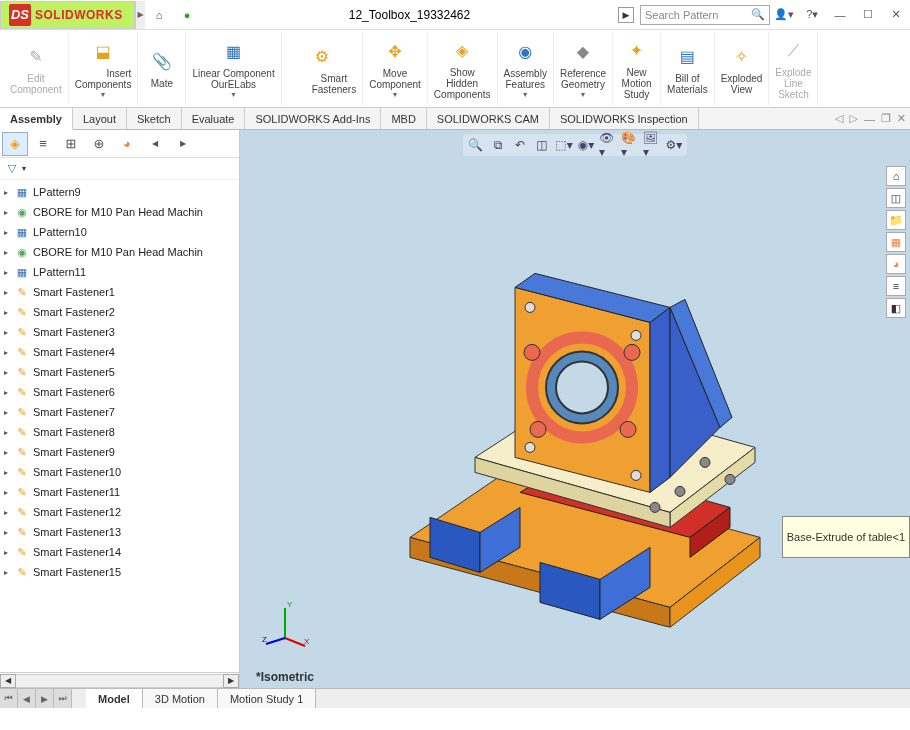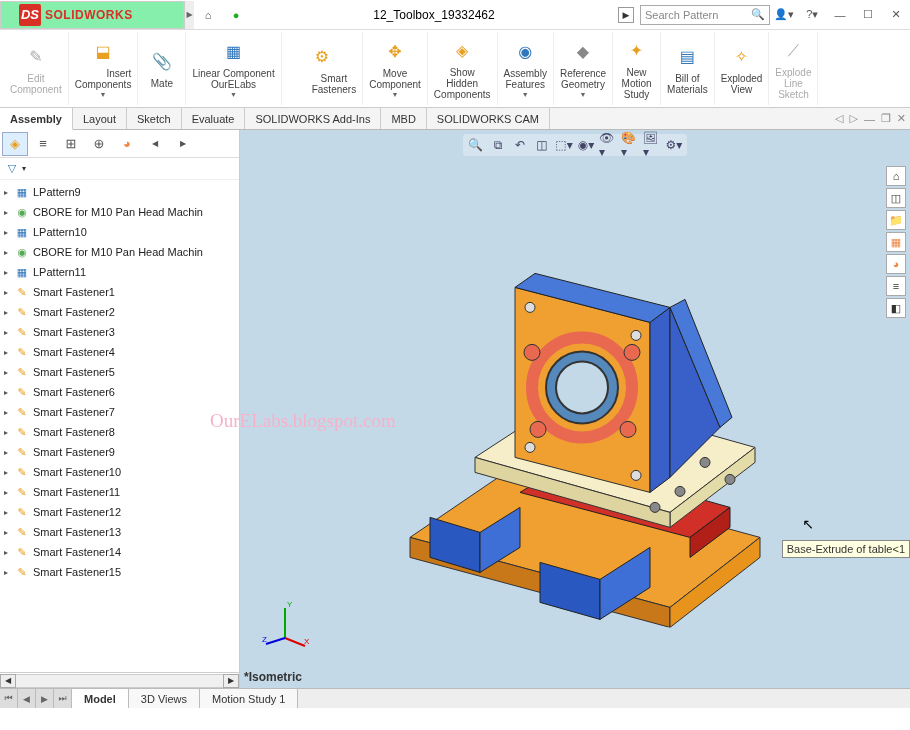--- a/index.html
+++ b/index.html
@@ -1,20 +1,20 @@
 <!DOCTYPE html>
 <html><head>
 <meta charset="utf-8">
 <style>
 * { box-sizing: border-box; margin: 0; padding: 0; font-family: "Segoe UI", Arial, sans-serif; }
 body { background: #fff; width: 910px; height: 730px; overflow: hidden; font-size: 11px; color: #333; }
 
 
 .titlebar { height: 30px; background: #fff; border-bottom: 1px solid #ddd; display: flex; align-items: center; }
-.logo { width: 184px; height: 28px; background: #86efac; display: flex; align-items: center; padding-left: 18px; border: 1px solid #ccc; }
+.logo { width: 135px; height: 28px; background: #bef264; display: flex; align-items: center; padding-left: 8px; border: 1px solid #ccc; }
 .logo-icon { width: 22px; height: 22px; background: #d93025; border-radius: 2px; display: flex; align-items: center; justify-content: center; color: #fff; font-weight: bold; font-style: italic; font-size: 13px; }
 .logo-text { font-weight: bold; color: #d93025; font-size: 12px; margin-left: 4px; letter-spacing: 0.5px; }
 .logo-caret { width: 10px; height: 28px; background: #eee; border-left: 1px solid #ccc; display: flex; align-items: center; justify-content: center; font-size: 8px; color: #666; }
 .tb-btn { width: 24px; height: 24px; display: flex; align-items: center; justify-content: center; color: #555; margin: 0 2px; }
 .tb-spacer { flex: 1; text-align: center; font-size: 12px; color: #000000; }
 .search-box { width: 130px; height: 20px; border: 1px solid #aaa; display: flex; align-items: center; padding: 0 4px; color: #888; font-size: 11px; }
 .search-icon-left { width: 16px; height: 16px; border: 1px solid #999; margin-right: 6px; display:flex; align-items:center; justify-content:center; font-size:9px; }
 
 
 .ribbon { height: 78px; background: #fff; border-bottom: 1px solid #ccc; display: flex; align-items: stretch; padding: 2px 4px; }
@@ -51,32 +51,32 @@
 .lp-scroll-btn { width: 16px; height: 14px; border: 1px solid #aaa; background: #eee; font-size: 8px; display:flex; align-items:center; justify-content:center; }
 .lp-scroll-track { flex:1; height: 14px; background: #f0f0f0; border-top:1px solid #ccc; border-bottom:1px solid #ccc; }
 
 
 .viewport { flex: 1; background: #c3d9e8; position: relative; overflow: hidden; }
 .vp-toolbar { position: absolute; top: 4px; left: 50%; transform: translateX(-50%); display: flex; gap: 4px; background: rgba(255,255,255,0.3); padding: 2px 4px; border-radius: 3px; }
 .vp-tb-icon { width: 18px; height: 18px; display:flex; align-items:center; justify-content:center; font-size:12px; color:#446; }
 .vp-right-icons { position: absolute; right: 4px; top: 36px; display: flex; flex-direction: column; gap: 2px; }
 .vp-ri { width: 20px; height: 20px; background: #fff; border: 1px solid #aaa; display:flex; align-items:center; justify-content:center; font-size:11px; }
 .triad { position: absolute; left: 20px; bottom: 40px; width: 50px; height: 50px; }
-.viewlabel { position: absolute; left: 4px; bottom: 4px; font-weight: bold; font-size: 12px; }
-.tooltip { position: absolute; right: 0; bottom: 130px; background: #ffffe1; border: 1px solid #888; padding: 2px 4px; font-size: 11px; white-space: nowrap; }
+.viewlabel { position: absolute; left: 16px; bottom: 4px; font-weight: bold; font-size: 12px; }
+.tooltip { position: absolute; right: 0; bottom: 130px; background: #ffffe1; border: 1px solid #888; padding: 14px 4px; font-size: 11px; white-space: nowrap; }
 .cursor { position: absolute; right: 96px; bottom: 156px; font-size: 14px; color: #000; }
 
 
 .model { position: absolute; left: 50%; top: 50%; transform: translate(-50%, -48%); }
 
 
 .bottomtabs { height: 20px; background: #eee; border-top: 1px solid #bbb; display: flex; align-items: stretch; position: absolute; bottom: 22px; left: 0; right: 0; }
 .bt-nav { width: 18px; border-right: 1px solid #bbb; display:flex; align-items:center; justify-content:center; font-size:9px; color:#666; background:#ddd; }
 .bt-tab { padding: 2px 12px; border-right: 1px solid #bbb; font-size: 11px; background:#f8f8f8; display:flex; align-items:center; }
-.bt-tab.active { background: #fff; font-weight: bold; }
+.bt-tab.active { background: #fff; font-weight: bold; margin-left: 14px; }
 </style>
 </head>
 <body>
 
 <div class="titlebar">
   <div class="logo">
     <div class="logo-icon">DS</div>
     <div class="logo-text">SOLIDWORKS</div>
   </div>
   <div class="logo-caret">▶</div>
@@ -171,20 +171,21 @@
 </div>
 
 <div class="cmdtabs">
   <div class="cmdtab active">Assembly</div>
   <div class="cmdtab">Layout</div>
   <div class="cmdtab">Sketch</div>
   <div class="cmdtab">Evaluate</div>
   <div class="cmdtab">SOLIDWORKS Add-Ins</div>
   <div class="cmdtab">MBD</div>
   <div class="cmdtab">SOLIDWORKS CAM</div>
+  <div class="cmdtab">SOLIDWORKS Inspection</div>
   <div class="cmdtabs-right">
     <span>◁</span>
     <span>▷</span>
     <span>—</span>
     <span>❐</span>
     <span>✕</span>
   </div>
 </div>
 
 <div class="main">
@@ -389,24 +390,23 @@
       <text x="27" y="9" font-size="8" fill="#0a0">Y</text>
       <text x="44" y="46" font-size="8" fill="#d00">X</text>
       <text x="2" y="44" font-size="8" fill="#00d">Z</text>
     </svg>
 
     <div class="viewlabel">*Isometric</div>
     <div class="cursor">↖</div>
     <div class="tooltip">Base-Extrude of table&lt;1</div>
   </div>
 
-  <div class="watermark">OurELabs.blogspot.com</div>
 </div>
 
 <div class="bottomtabs">
   <div class="bt-nav">⏮</div>
   <div class="bt-nav">◀</div>
   <div class="bt-nav">▶</div>
   <div class="bt-nav">⏭</div>
   <div class="bt-tab active">Model</div>
-  <div class="bt-tab">3D Views</div>
+  <div class="bt-tab">3D Motion</div>
   <div class="bt-tab">Motion Study 1</div>
 </div>
 
 </body></html>

